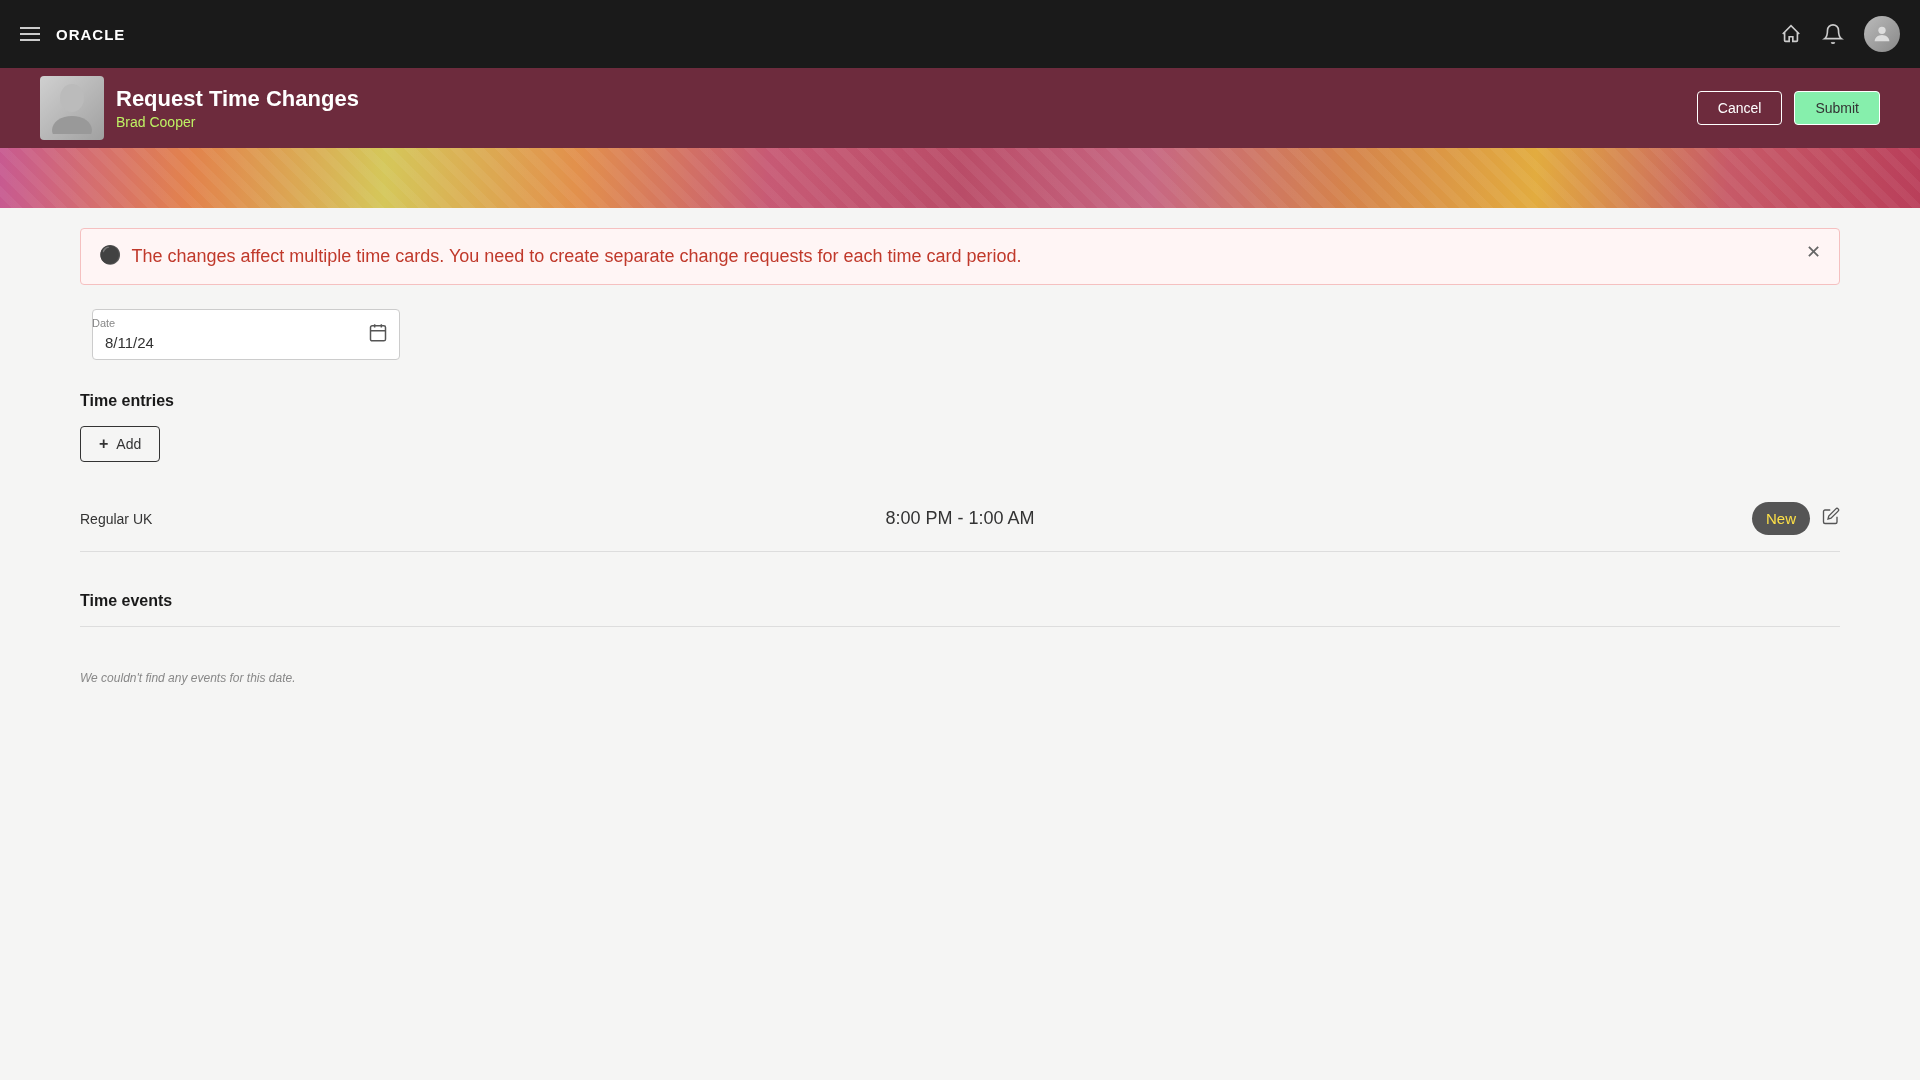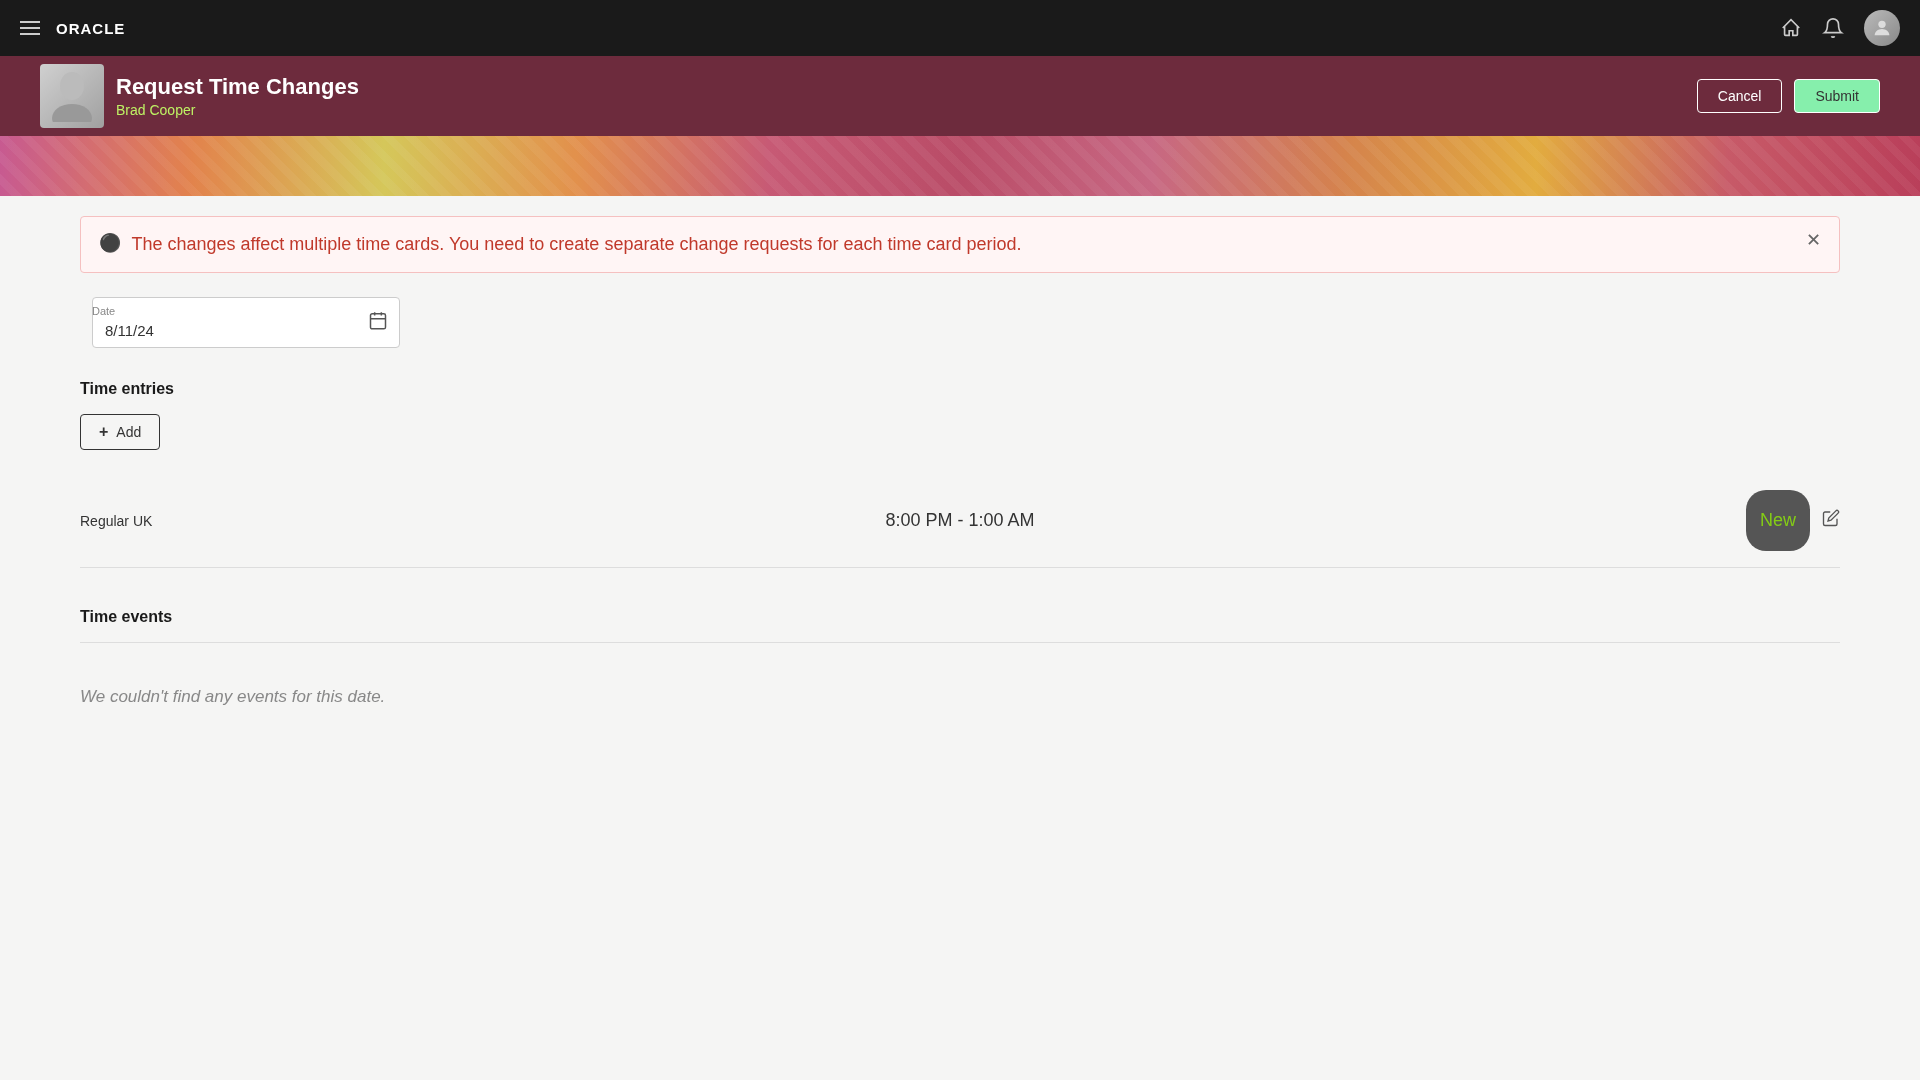--- a/index.html
+++ b/index.html
@@ -8,21 +8,21 @@
       background: #f3f3f2;
       width: 1920px;
       height: 1080px;
       overflow: hidden;
       position: relative;
     }
 
     
     .topnav {
       background: #1a1a1a;
-      height: 56px;
+      height: 68px;
       display: flex;
       align-items: center;
       padding: 0 20px;
       position: relative;
       z-index: 10;
     }
     .topnav-left {
       display: flex;
       align-items: center;
       gap: 16px;
@@ -304,42 +304,42 @@
     }
     .time-entry-right {
       display: flex;
       align-items: center;
       gap: 12px;
       flex: 1;
       justify-content: flex-end;
     }
     .badge-new {
       background: #555;
-      color: #84cc16;
+      color: #fde047;
       border-radius: 20px;
-      padding: 20px 14px;
-      font-size: 18px;
+      padding: 8px 14px;
+      font-size: 15px;
       font-weight: 500;
     }
     .edit-icon {
       color: #555;
       font-size: 18px;
       cursor: pointer;
     }
 
     
     .section-divider {
       border: none;
       border-top: 1px solid #ddd;
       margin: 8px 0 24px 0;
     }
 
     
     .no-events-text {
-      font-size: 17px;
+      font-size: 12px;
       color: #888;
       font-style: italic;
       padding: 20px 0;
     }
   </style>
 </head>
 <body>
 
 <nav class="topnav">
   <div class="topnav-left">

